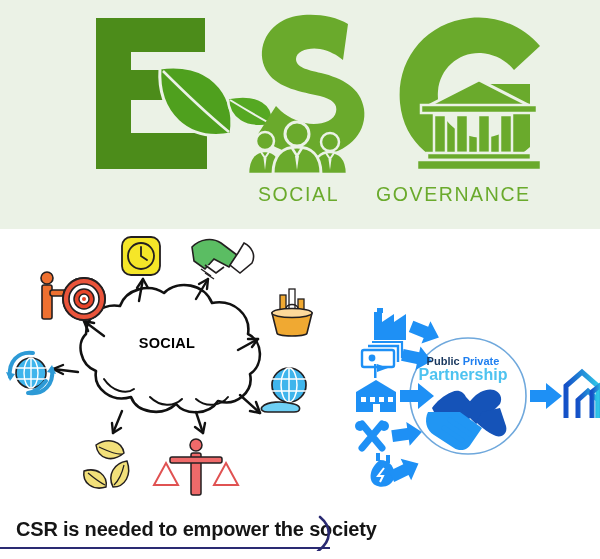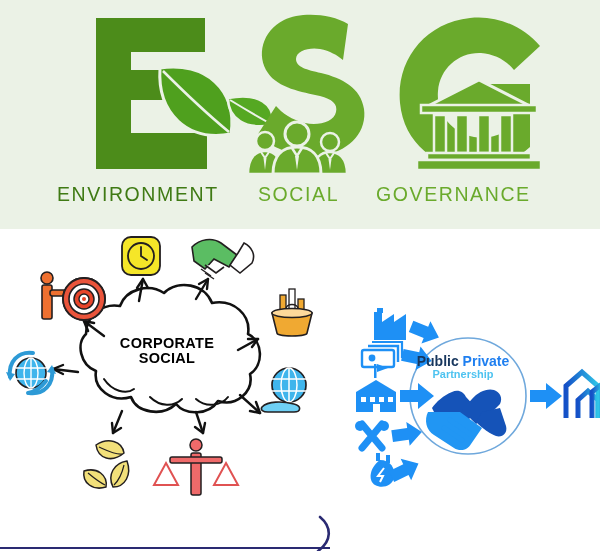--- a/index.html
+++ b/index.html
@@ -49,22 +49,22 @@
     font-weight:700;color:#000;font-size:14.5px;line-height:15px;
     letter-spacing:0.3px;
   }
 
   
   .ppp-section{position:absolute;left:340px;top:300px;width:260px;height:190px;background:#fff;}
   .ppp-title{
     position:absolute;left:408px;top:355px;width:110px;text-align:center;
     line-height:13px;
   }
-  .ppp-title .l1{font-size:14px;font-weight:700;}
-  .ppp-title .l2{font-size:11px;font-weight:700;color:#4ec3f0;}
+  .ppp-title .l1{font-size:11px;font-weight:700;}
+  .ppp-title .l2{font-size:16px;font-weight:700;color:#4ec3f0;}
   .w-public{color:#17365d;}
   .w-private{color:#1f7ff0;}
 
   
   .bottom-bar{
     position:absolute;left:0;top:509px;width:600px;height:50px;background:#fff;
   }
   .bottom-text{
     position:absolute;left:16px;top:9px;
     font-family:"Liberation Sans", sans-serif;
@@ -139,21 +139,20 @@
           <rect x="456" y="109" width="12" height="38" fill="#6aaa2c" stroke="#ebf2e6" stroke-width="2.5"></rect>
           <rect x="478" y="109" width="12" height="38" fill="#6aaa2c" stroke="#ebf2e6" stroke-width="2.5"></rect>
           <rect x="500" y="109" width="12" height="38" fill="#6aaa2c" stroke="#ebf2e6" stroke-width="2.5"></rect>
           <rect x="427" y="147" width="104" height="7" fill="#6aaa2c" stroke="#ebf2e6" stroke-width="2.5"></rect>
           <rect x="417" y="154" width="124" height="10" fill="#6aaa2c" stroke="#ebf2e6" stroke-width="2.5"></rect>
         </g>
       </g>
     </svg>
 
     <div class="esg-labels">
-      <span class="esg-label lbl-env">ENVIRONMENT</span>
       <span class="esg-label lbl-soc">SOCIAL</span>
       <span class="esg-label lbl-gov">GOVERNANCE</span>
     </div>
   </div>
 
   <div class="csr-section">
     <svg viewBox="0 0 340 280" width="340" height="280">
 
       <g fill="#ffffff" stroke="#111" stroke-width="2.6" stroke-linejoin="round">
         <path d="M86 105 C86 86 103 74 120 77 C126 60 149 54 164 64
@@ -285,21 +284,20 @@
       <div class="cap">SINCERITY</div>
     </div>
     
     
     
     
     
   </div>
 
   <div class="cloud-text">
-    <div>CORPORATE</div>
     <div>SOCIAL</div>
   </div>
 
   <div class="ppp-section">
     <svg viewBox="0 0 260 190" width="260" height="190">
 
       <circle cx="128" cy="96" r="58" fill="#ffffff" stroke="#6fa8dc" stroke-width="1.6"></circle>
 
       <g fill="#1e90f5">
 
@@ -375,19 +373,20 @@
 
   <div class="ppp-title">
     <div class="l1">
       <span class="w-public">Public</span>
       <span class="w-private">Private</span>
     </div>
     <div class="l2">Partnership</div>
   </div>
 
   <div class="bottom-bar">
+    <div class="bottom-text">CSR is needed to empower the society</div>
     <div class="bottom-rule"></div>
     <svg class="bottom-swoosh" viewBox="0 0 40 36">
       <path d="M24 2 C36 12 36 26 22 36" fill="none" stroke="#2a2a72" stroke-width="2.6" stroke-linecap="round"></path>
     </svg>
   </div>
 
 </div>
 
 </body></html>

